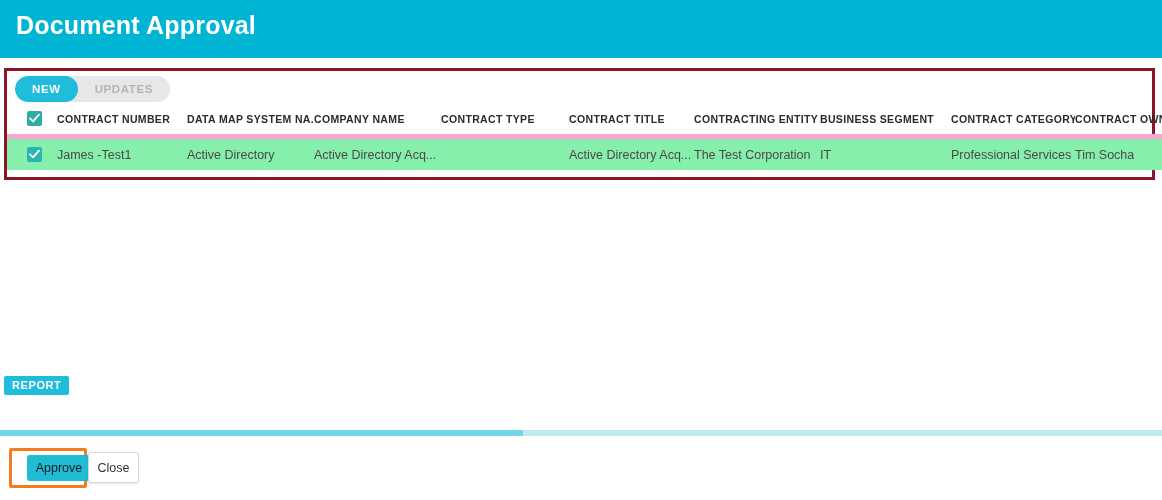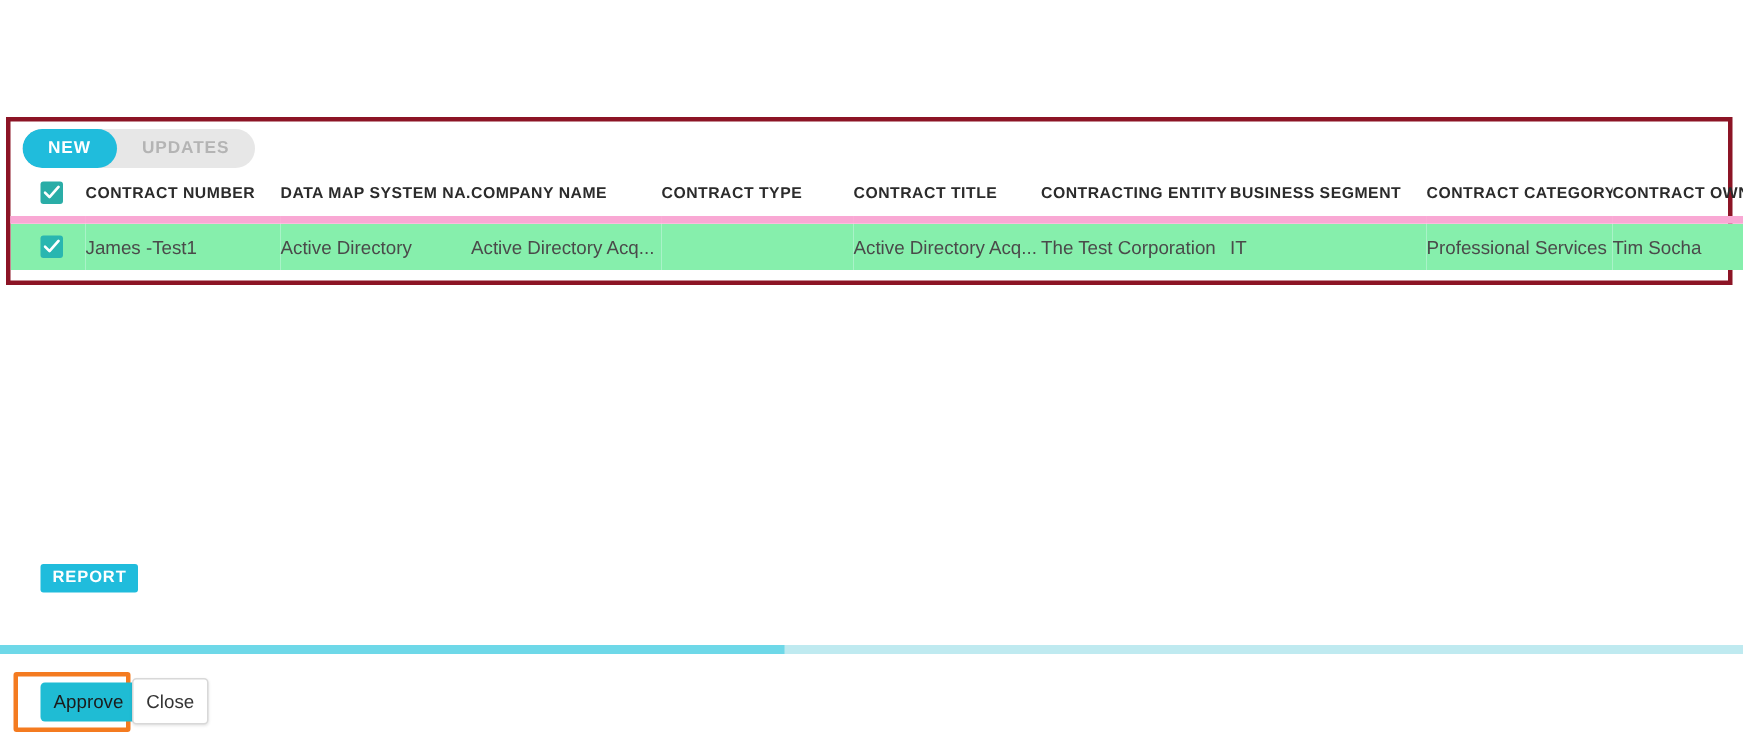--- a/index.html
+++ b/index.html
@@ -29,21 +29,21 @@
     font-size: 25px;
     font-weight: bold;
     color: #ffffff;
     letter-spacing: 0.2px;
     white-space: nowrap;
   }
 
   
   .grid-outline {
     position: absolute;
-    left: 4px; top: 78px;
+    left: 4px; top: 68px;
     width: 1151px; height: 112px;
     border: 3px solid #8c1425;
     background: #ffffff;
   }
 
   
   .tab-strip {
     position: absolute;
     left: 8px; top: 5px;
     height: 26px;
@@ -114,21 +114,21 @@
     background: #2aada7;
     vertical-align: middle;
     cursor: pointer;
   }
   .cbx.row-cbx { background: #29b6b0; }
   .cbx svg { position: absolute; left: 2px; top: 2px; }
 
   
   .report-badge {
     position: absolute;
-    left: 27px; top: 376px;
+    left: 4px; top: 376px;
     background: #20bcdc;
     color: #ffffff;
     font-size: 11px;
     font-weight: bold;
     letter-spacing: 0.6px;
     padding: 3px 8px 4px 8px;
     border-radius: 2px;
   }
   .report-list {
     position: absolute;
@@ -197,20 +197,23 @@
     border: 1px solid #d8d8d8;
     box-shadow: 0 1px 2px rgba(0,0,0,0.10);
     text-align: right;
   }
 </style>
 </head>
 <body>
 
 <div id="app">
 
+  <div class="app-header">
+    <div class="app-title">Document Approval</div>
+  </div>
 
   <div class="grid-outline">
 
     <div class="tab-strip">
       <div class="tab active">NEW</div>
       <div class="tab">UPDATES</div>
     </div>
 
     <table class="grid-table">
       <colgroup>

